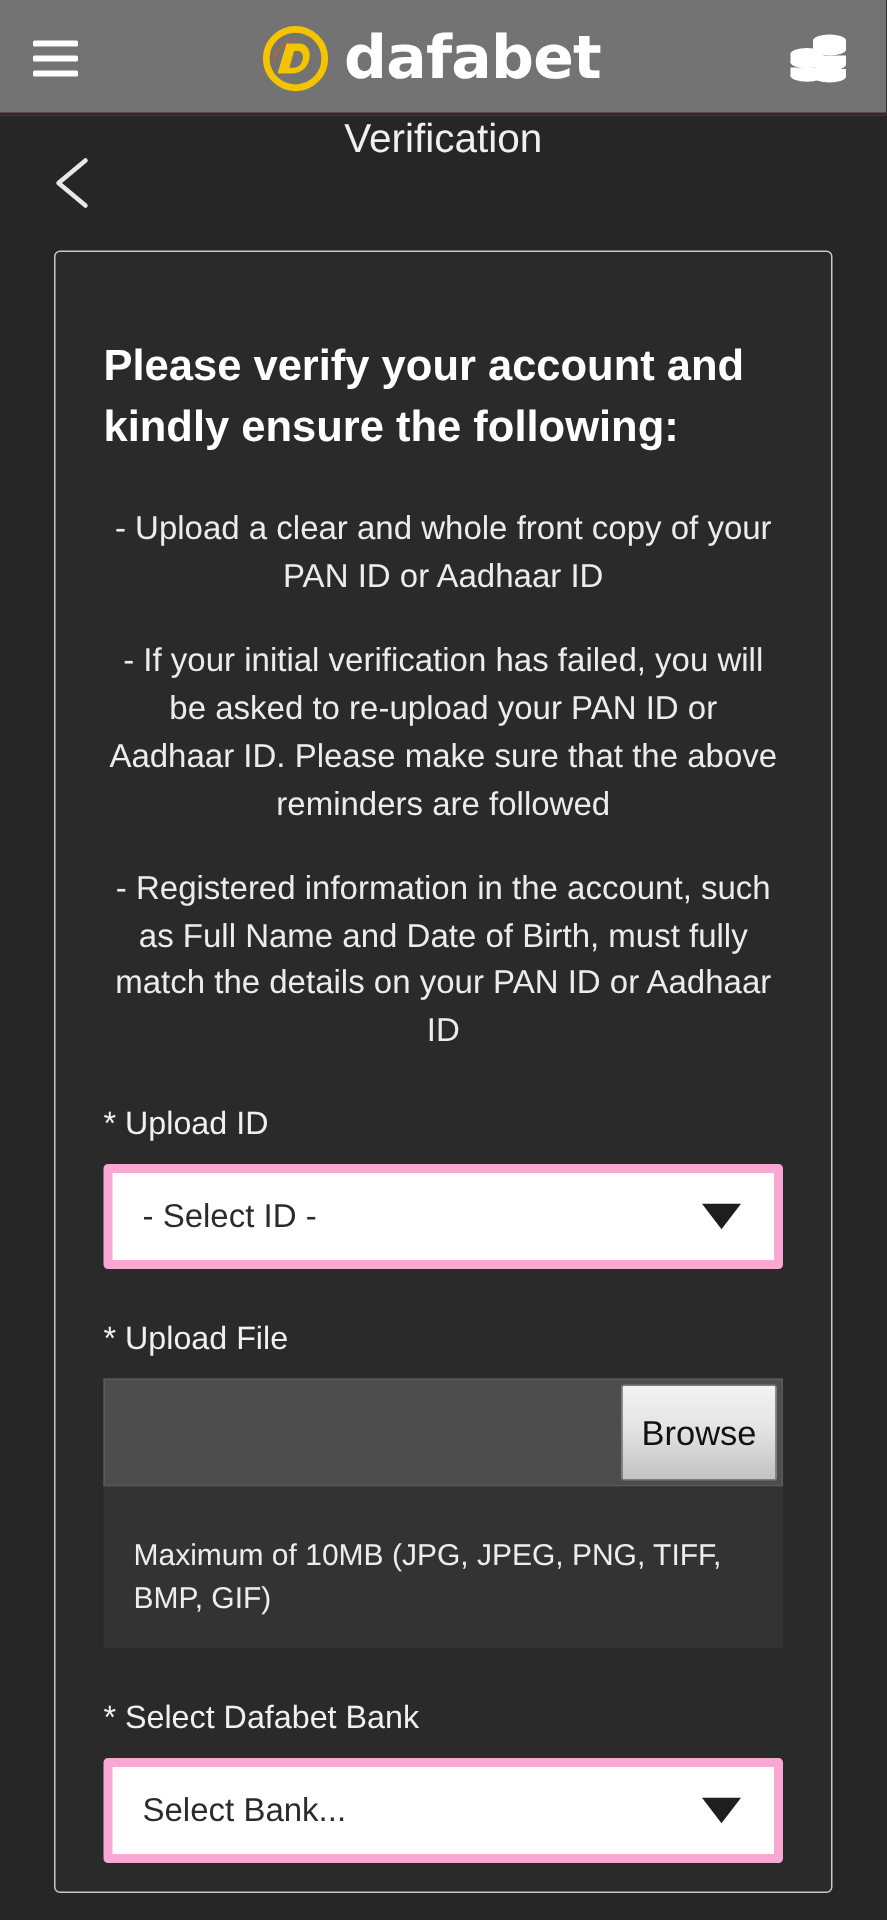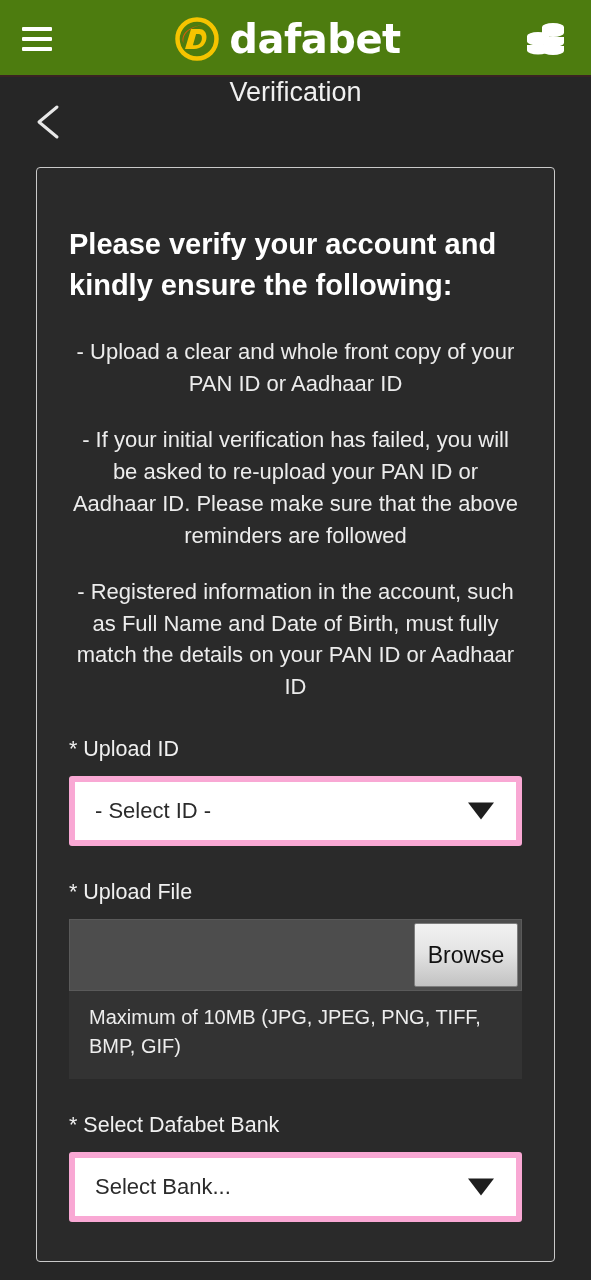--- a/index.html
+++ b/index.html
@@ -20,21 +20,21 @@
     position: relative;
     width: 591px;
     height: 1280px;
     overflow: hidden;
     background: #262626;
   }
 
   
   .topbar {
     height: 77px;
-    background: #4d7c0f;
+    background: #737373;
     display: flex;
     align-items: center;
     justify-content: space-between;
     padding: 0 22px;
     position: relative;
   }
   .topbar::after {
     content: "";
     position: absolute;
     left: 0; right: 0; bottom: 0;
@@ -188,21 +188,21 @@
     font-size: 23px;
     font-family: "Liberation Sans", sans-serif;
     display: flex;
     align-items: center;
     justify-content: center;
     cursor: pointer;
   }
 
   .hint {
     background: #333333;
-    padding: 12px 20px 18px 20px;
+    padding: 32px 20px 18px 20px;
     font-size: 20px;
     line-height: 1.45;
     color: #ededed;
   }
 
   .clipped-label {
     margin-top: 36px;
     font-size: 28px;
     color: #f0f0f0;
     height: 16px;

